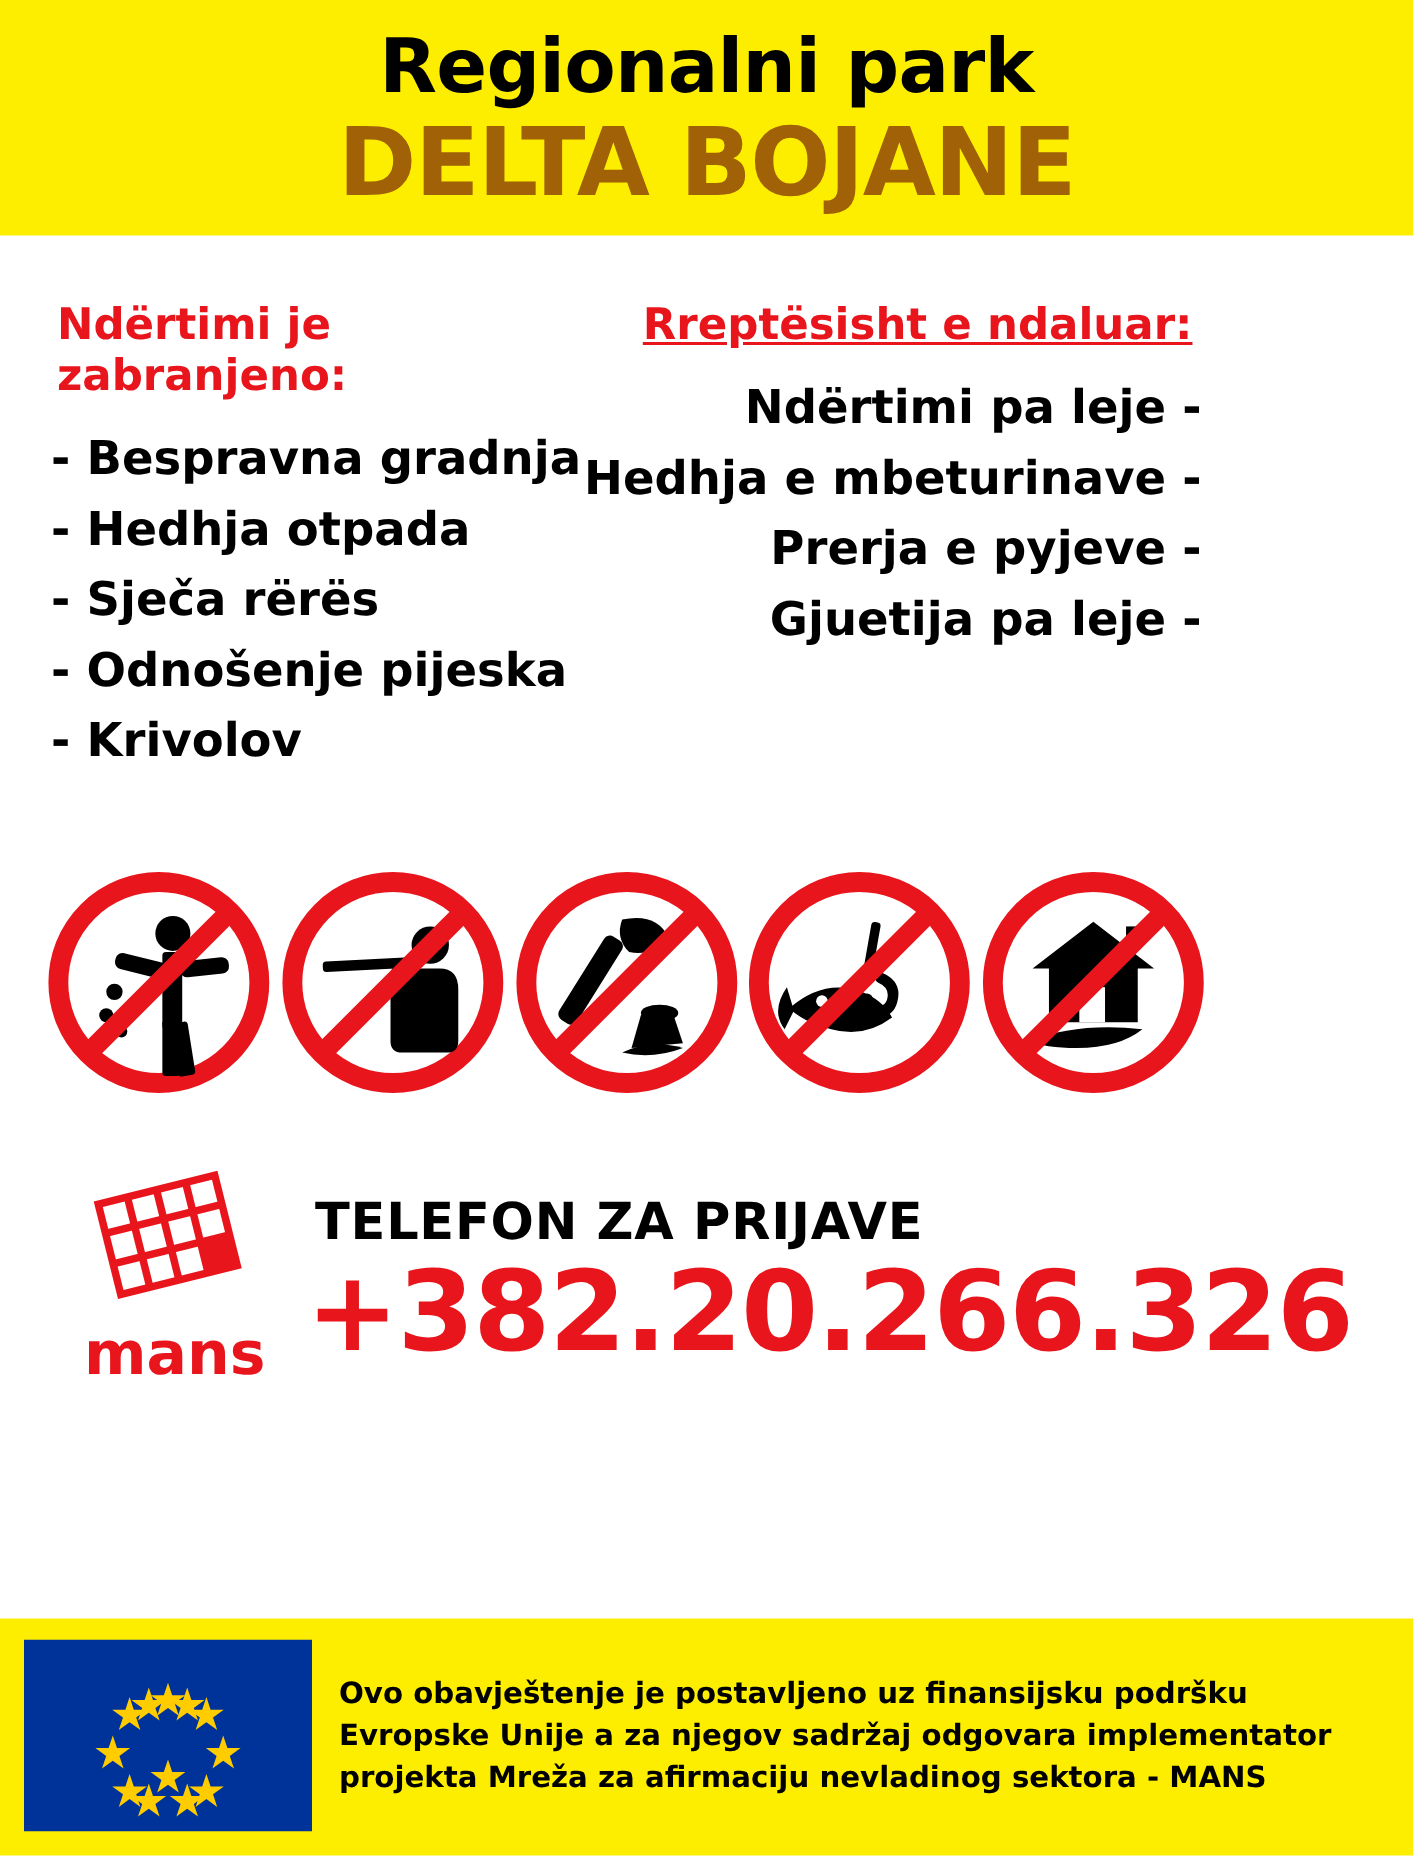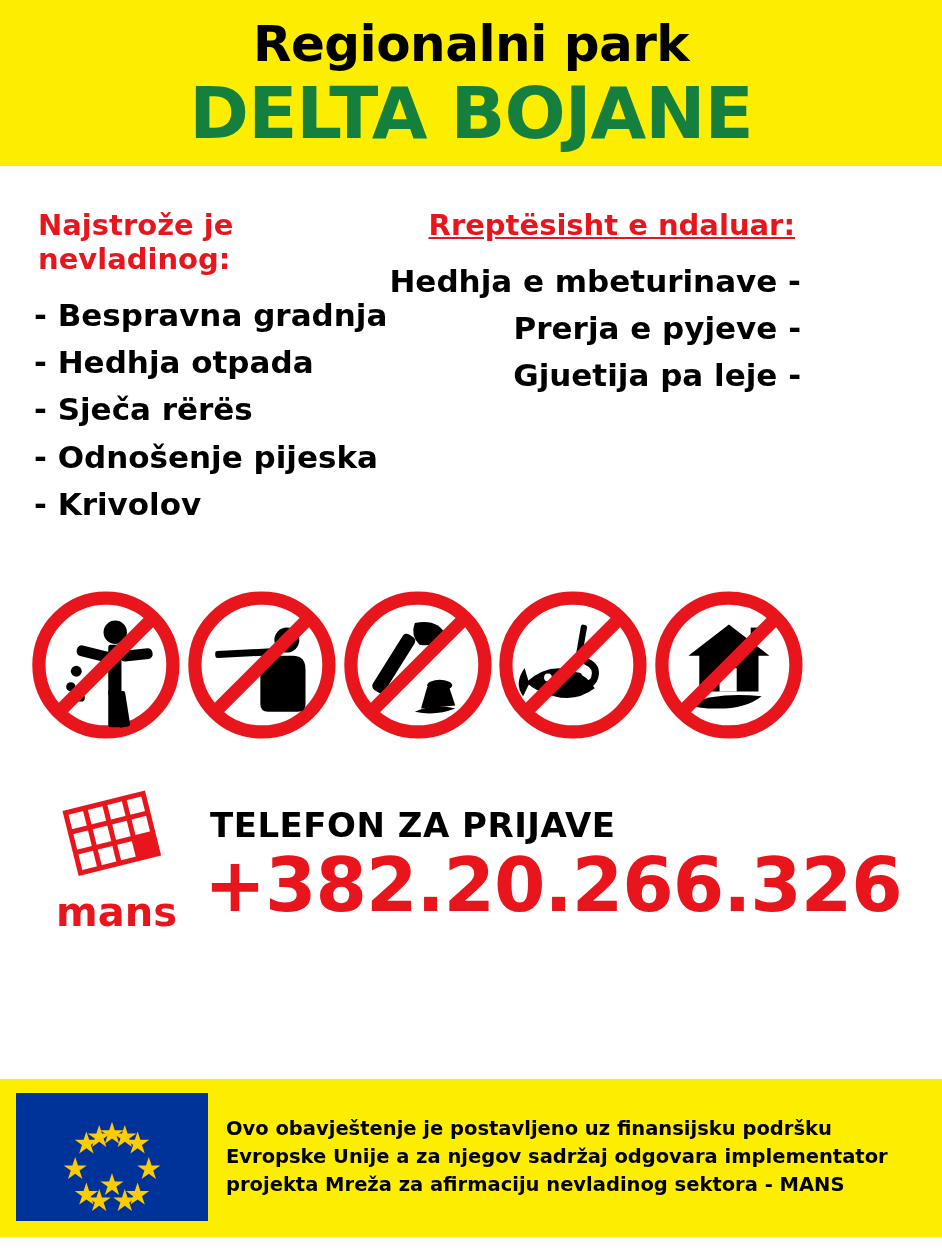--- a/index.html
+++ b/index.html
@@ -31,23 +31,23 @@
   }
   .header-sub {
     font-size: 50px;
     font-weight: bold;
     color: #000000;
     letter-spacing: -0.5px;
     line-height: 1.05;
     margin: 0;
   }
   .header-main {
-    font-size: 72px;
-    font-weight: bold;
-    color: #15803d;
+    font-size: 63px;
+    font-weight: bold;
+    color: #a16207;
     letter-spacing: -1px;
     line-height: 1.08;
     margin: 4px 0 0 0;
   }
 
   
   .lists {
     display: flex;
     flex-direction: row;
     justify-content: space-between;
@@ -155,30 +155,31 @@
 <div class="poster">
 
   <div class="header">
     <div class="header-sub">Regionalni park</div>
     <div class="header-main">DELTA BOJANE</div>
   </div>
 
   <div class="lists">
 
     <div class="list-col left">
-      <div class="list-title">Najstrože je nevladinog:</div>
+      <div class="list-title">Ndërtimi je zabranjeno:</div>
       <div class="list-item">- Bespravna gradnja</div>
       <div class="list-item">- Hedhja otpada</div>
       <div class="list-item">- Sječa rërës</div>
       <div class="list-item">- Odnošenje pijeska</div>
       <div class="list-item">- Krivolov</div>
     </div>
 
     <div class="list-col right">
       <div class="list-title">Rreptësisht e ndaluar:</div>
+      <div class="list-item">Ndërtimi pa leje -</div>
       <div class="list-item">Hedhja e mbeturinave -</div>
       <div class="list-item">Prerja e pyjeve -</div>
       <div class="list-item">Gjuetija pa leje -</div>
     </div>
 
   </div>
 
   <div class="pictos">
 
     <svg class="picto" viewBox="0 0 200 200">

